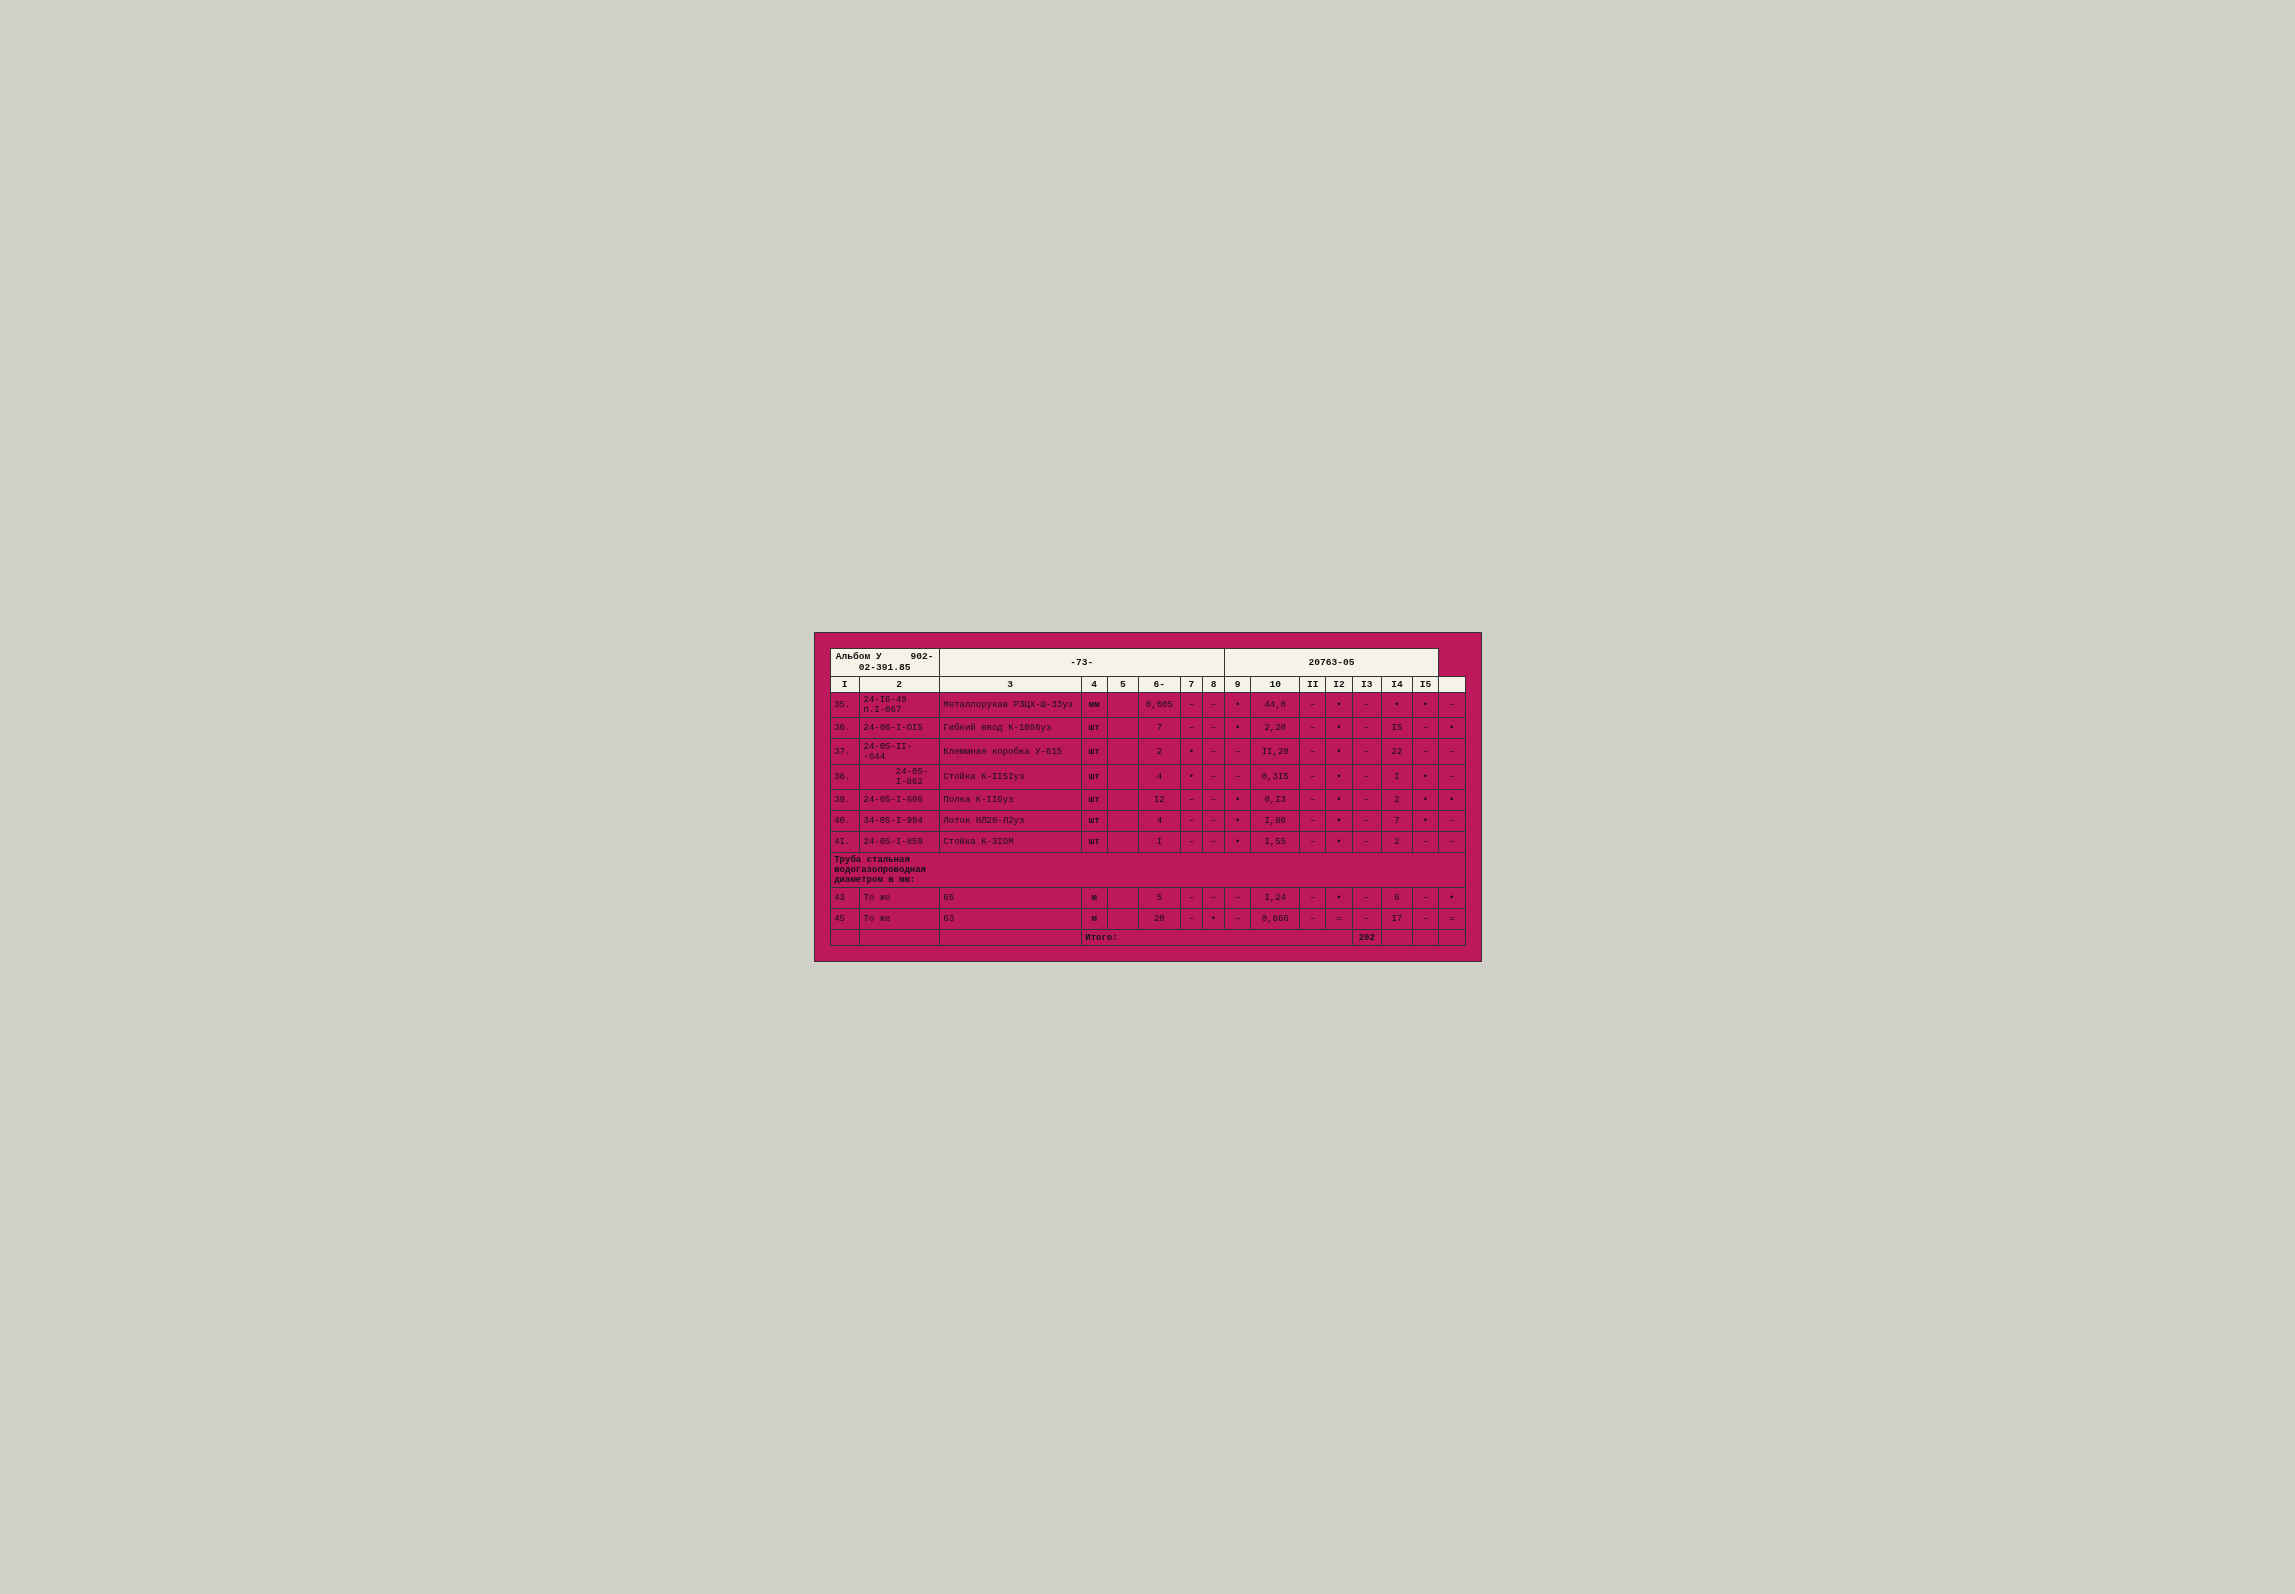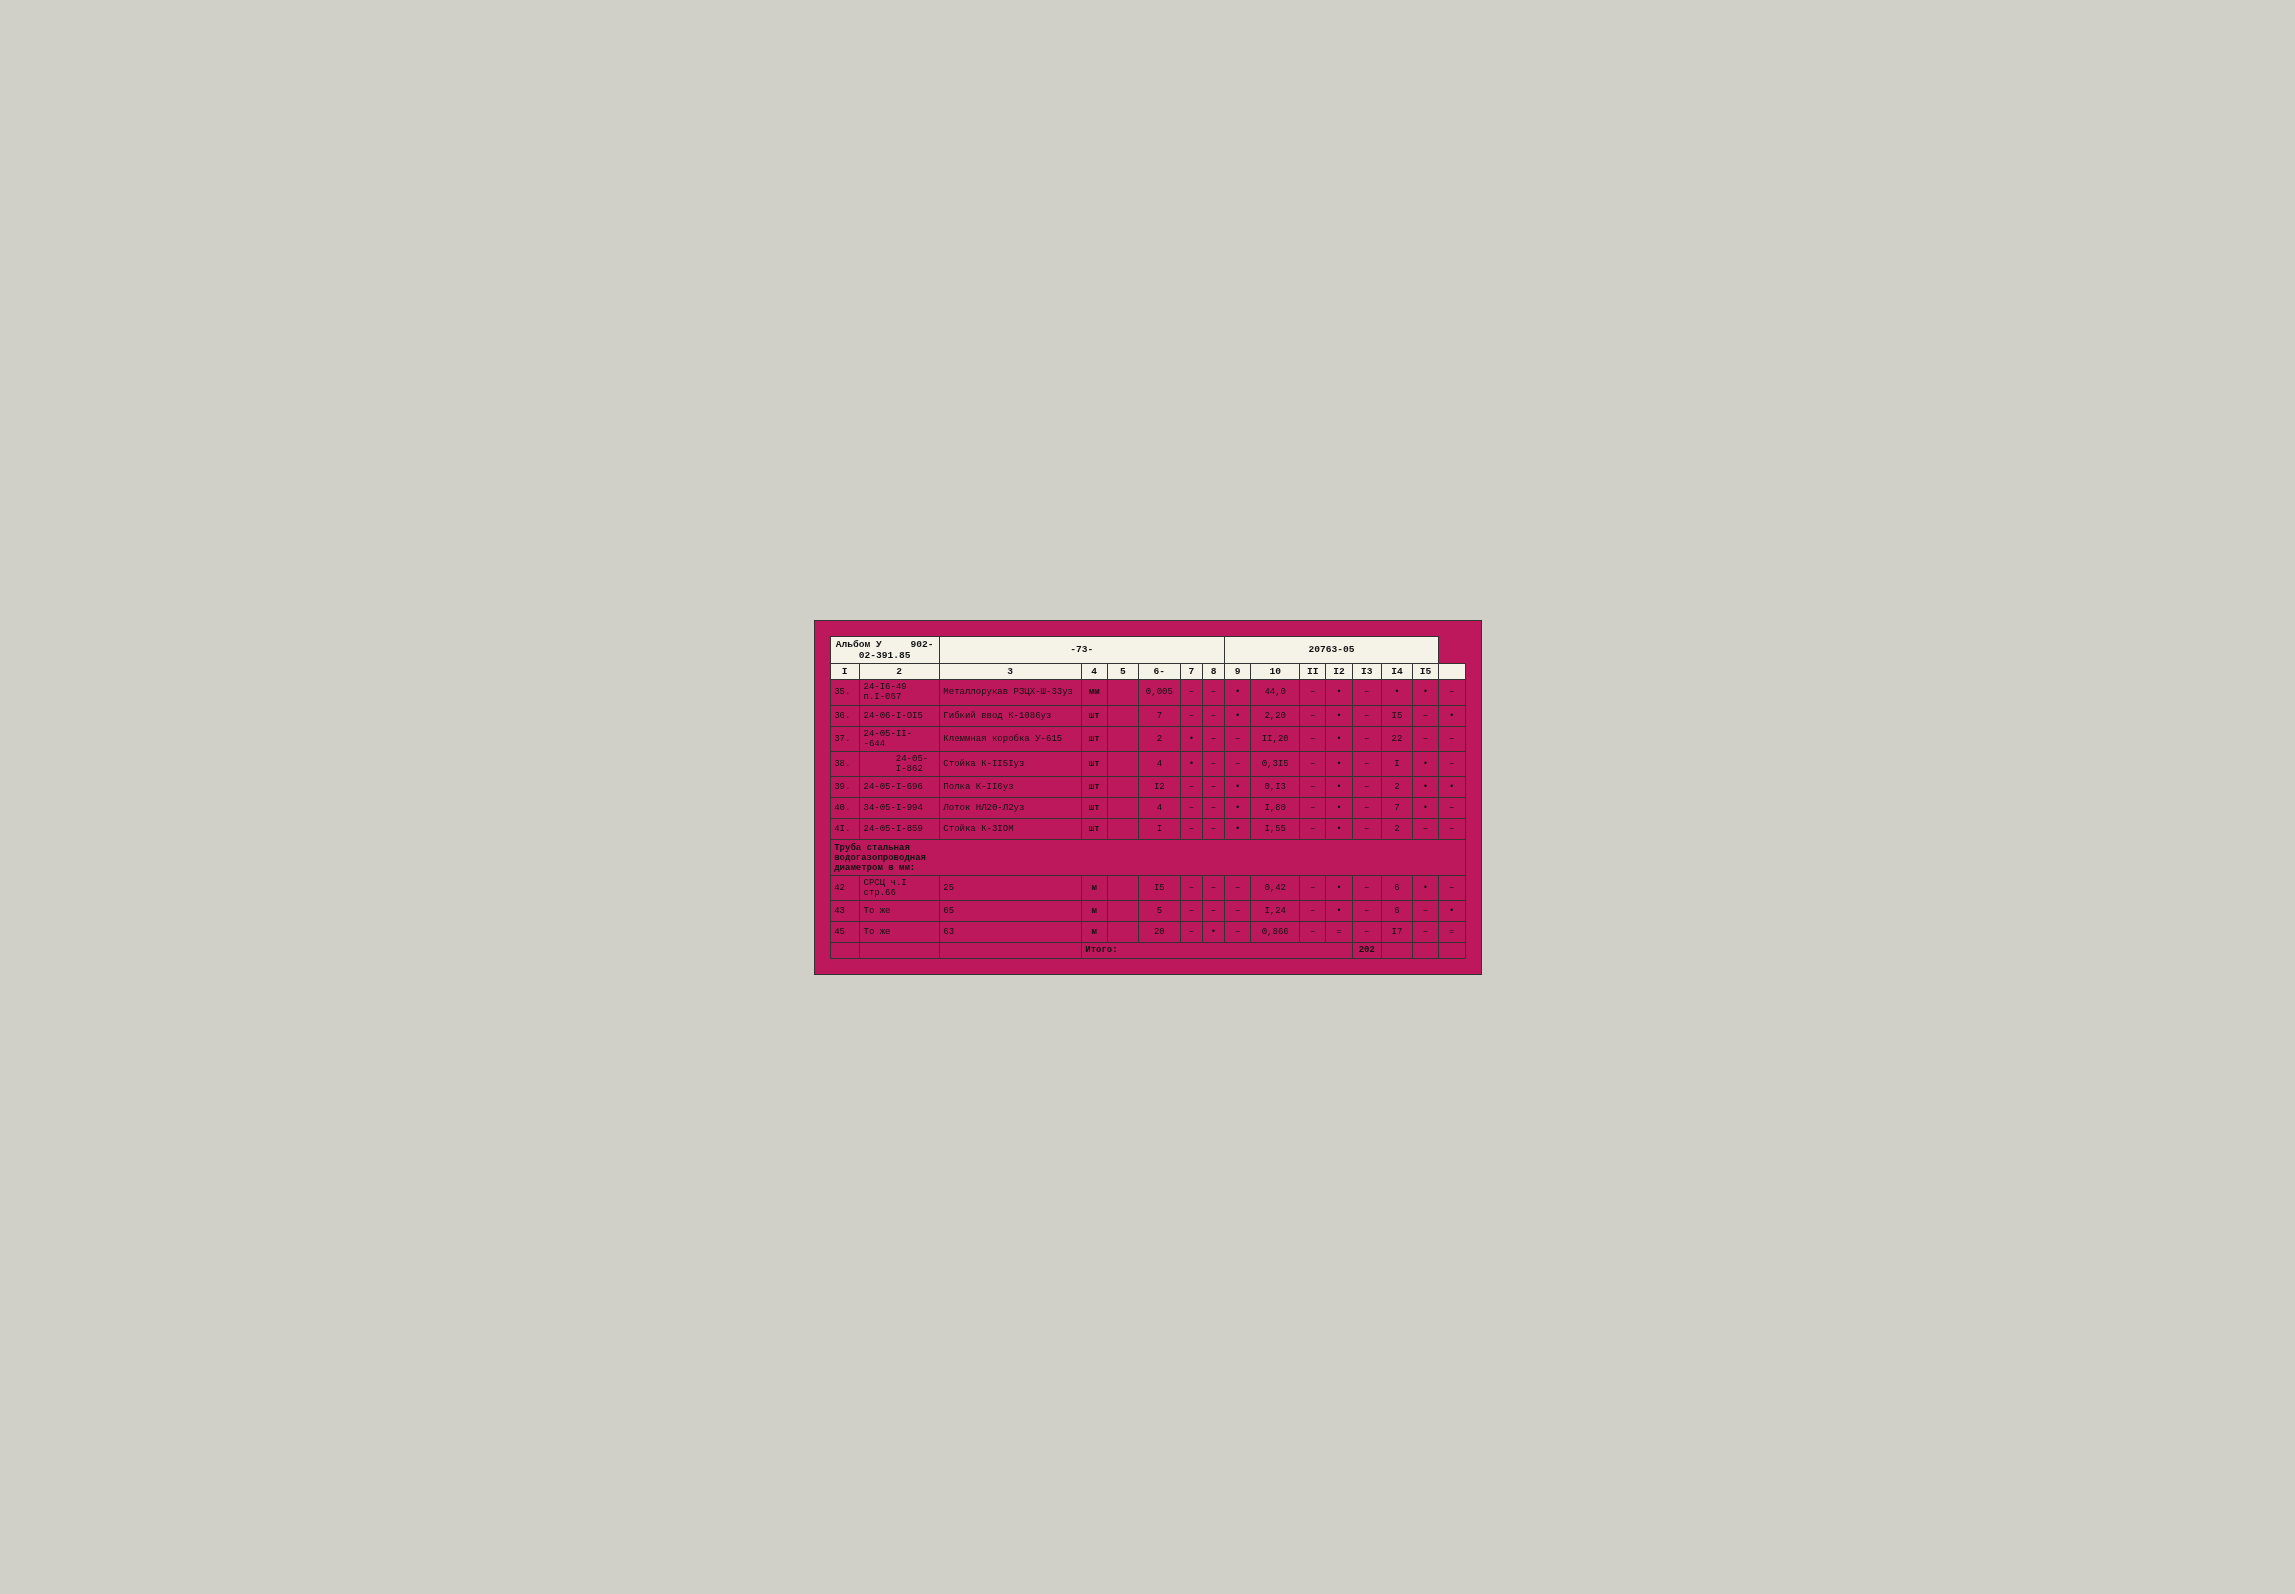--- a/index.html
+++ b/index.html
@@ -233,39 +233,20 @@
           <td>2</td>
           <td>–</td>
           <td>–</td>
         </tr>
         <tr class="section-row">
           <td colspan="16" class="left" style="font-weight: bold; white-space: pre-line;">Труба стальная
 водогазопроводная
 диаметром в мм:</td>
         </tr>
         <tr class="data-row">
-          <td class="left">42</td>
-          <td class="left" style="white-space: pre-line;">СРСЦ ч.I
-стр.66</td>
-          <td class="left">25</td>
-          <td style="font-weight: bold;">м</td>
-          <td></td>
-          <td>I5</td>
-          <td>–</td>
-          <td>–</td>
-          <td>–</td>
-          <td>0,42</td>
-          <td>–</td>
-          <td>•</td>
-          <td>–</td>
-          <td>6</td>
-          <td>•</td>
-          <td>–</td>
-        </tr>
-        <tr class="data-row">
           <td class="left">43</td>
           <td class="left" style="white-space: pre-line;">То же</td>
           <td class="left">65</td>
           <td style="font-weight: bold;">м</td>
           <td></td>
           <td>5</td>
           <td>–</td>
           <td>–</td>
           <td>–</td>
           <td>I,24</td>

